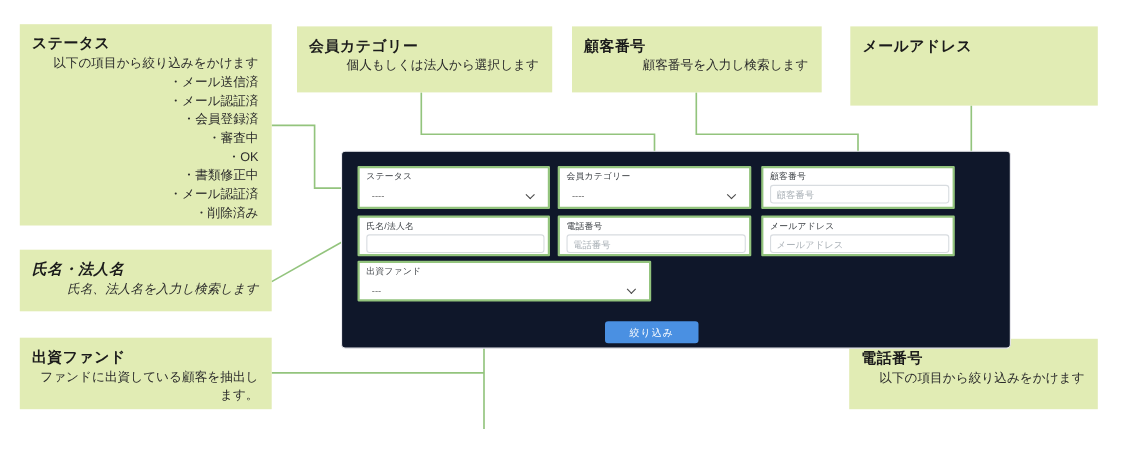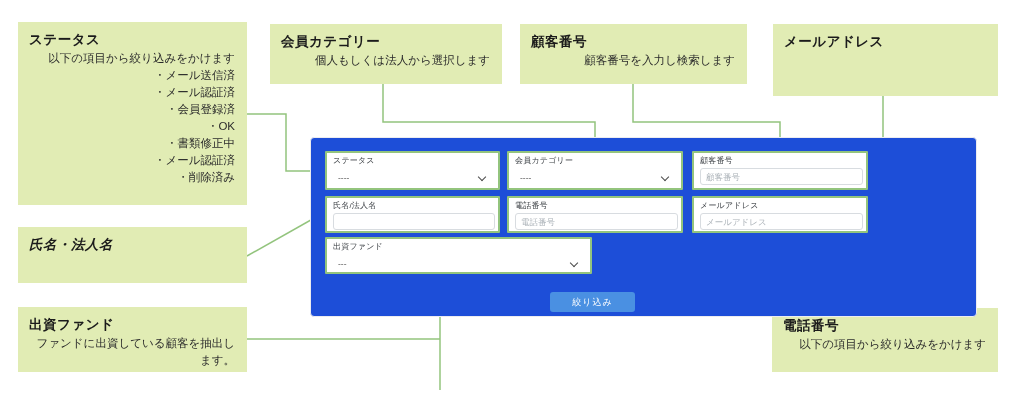--- a/index.html
+++ b/index.html
@@ -4,21 +4,21 @@
 <style>
   html,body{margin:0;padding:0;background:#ffffff;}
   .canvas{position:relative;width:1024px;height:411px;background:#ffffff;overflow:hidden;
           font-family:"Liberation Sans",sans-serif;color:#222;}
   
   .callout{position:absolute;background:#e1ecb4;box-sizing:border-box;padding:8px 12px 6px 11px;}
   .callout .t{font-size:13.5px;font-weight:bold;line-height:20px;color:#1b1b1b;letter-spacing:.5px;}
   .callout .b{font-size:11.5px;line-height:17px;color:#2b2b2b;text-align:right;}
   .callout .b div{white-space:normal;}
   
-  .card{position:absolute;left:310px;top:137px;width:667px;height:180px;background:#1d4ed8;
+  .card{position:absolute;left:310px;top:137px;width:609px;height:180px;background:#0f172a;
         border:1px solid #ececf0;border-radius:4px;box-sizing:border-box;}
   .fieldbox{position:absolute;border:2px solid #93c47d;background:#ffffff;box-sizing:border-box;
             padding:3px 6px 2px 6px;border-radius:1px;}
   .flabel{font-size:8px;line-height:10px;color:#3c4045;letter-spacing:.2px;}
   .selectrow{position:relative;margin-top:4px;height:15px;display:flex;align-items:center;cursor:pointer;}
   .selval{font-size:8.5px;color:#666;padding-left:5px;flex:1;}
   .chev{width:5px;height:5px;border-right:1.3px solid #4a4a4a;border-bottom:1.3px solid #4a4a4a;
         transform:rotate(45deg);margin-right:7px;margin-top:-2px;}
   .tinput{display:block;margin-top:2px;width:calc(100% - 4px);height:15px;border:1px solid #d8dce0;
           border-radius:3px;font-size:8.5px;padding:0 0 0 5px;color:#444;background:#fff;
@@ -48,20 +48,21 @@
     </g>
   </svg>
 
   <div class="callout" style="left:18px;top:22px;width:229px;height:183px;">
     <div class="t">ステータス</div>
     <div class="b">
         <div>以下の項目から絞り込みをかけます</div>
         <div>・メール送信済</div>
         <div>・メール認証済</div>
         <div>・会員登録済</div>
+        <div>・審査中</div>
         <div>・OK</div>
         <div>・書類修正中</div>
         <div>・メール認証済</div>
         <div>・削除済み</div>
       </div>
   </div>
 
   <div class="callout" style="left:270px;top:24px;width:232px;height:60px;">
     <div class="t">会員カテゴリー</div>
     <div class="b">
@@ -75,20 +76,23 @@
         <div>顧客番号を入力し検索します</div>
       </div>
   </div>
 
   <div class="callout" style="left:773px;top:24px;width:225px;height:72px;">
     <div class="t">メールアドレス</div>
   </div>
 
   <div class="callout" style="left:18px;top:227px;width:229px;height:56px;font-style:italic;">
     <div class="t">氏名・法人名</div>
+    <div class="b">
+        <div>氏名、法人名を入力し検索します</div>
+      </div>
   </div>
 
   <div class="callout" style="left:18px;top:307px;width:229px;height:65px;">
     <div class="t">出資ファンド</div>
     <div class="b">
         <div>ファンドに出資している顧客を抽出します。</div>
       </div>
   </div>
 
   <div class="callout" style="left:772px;top:308px;width:226px;height:64px;">

